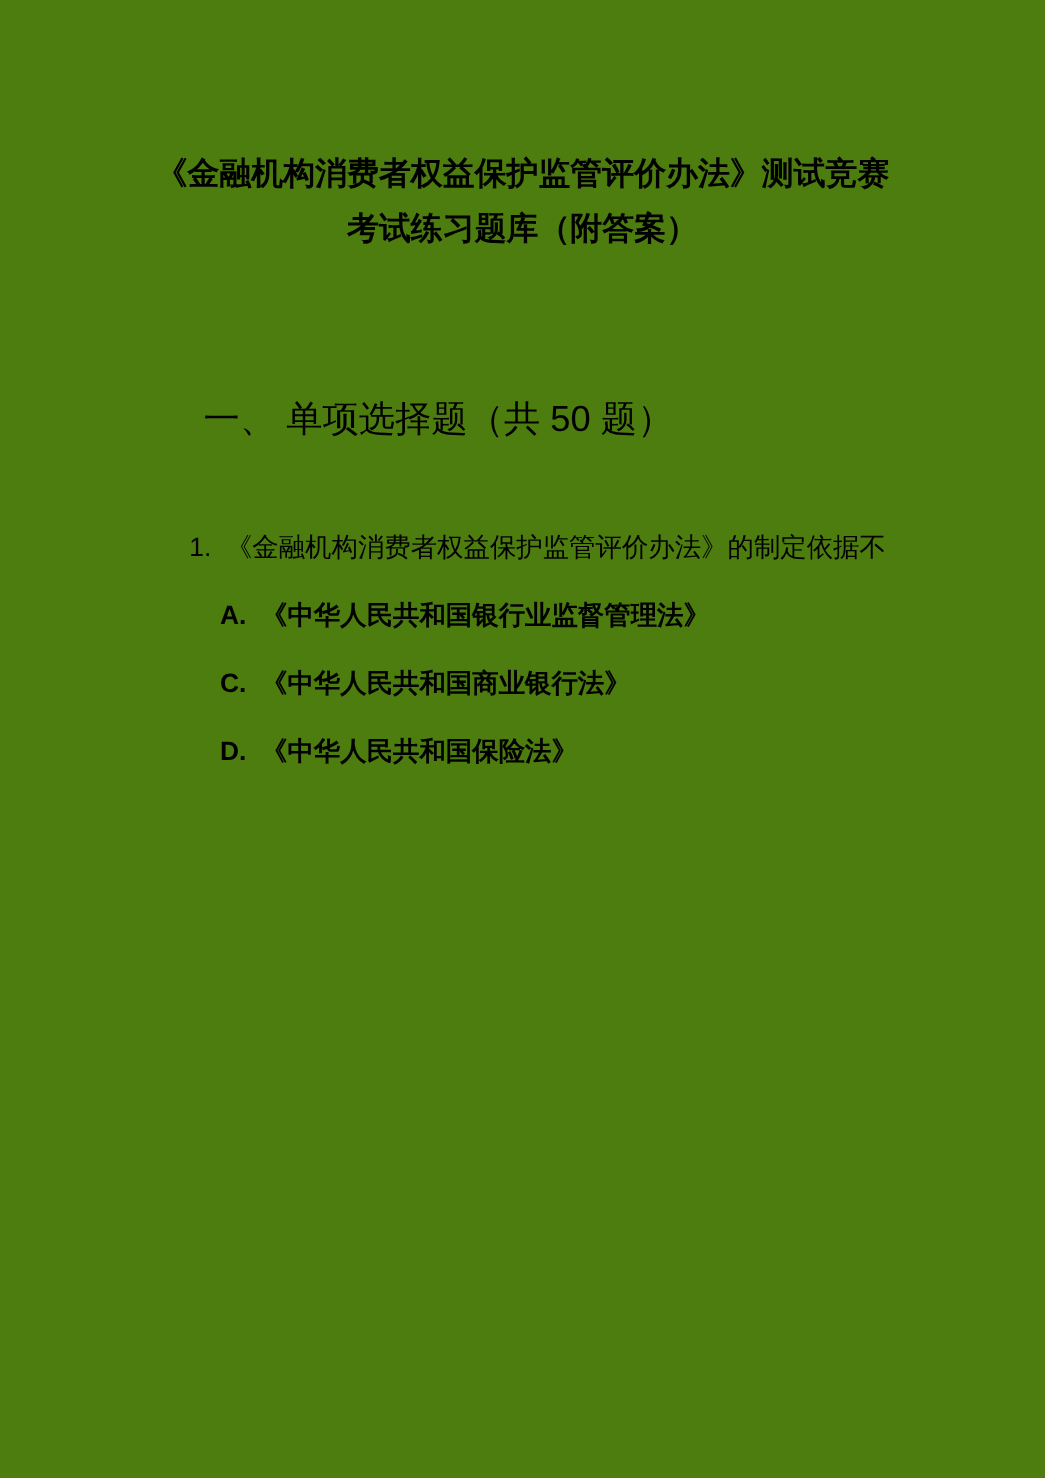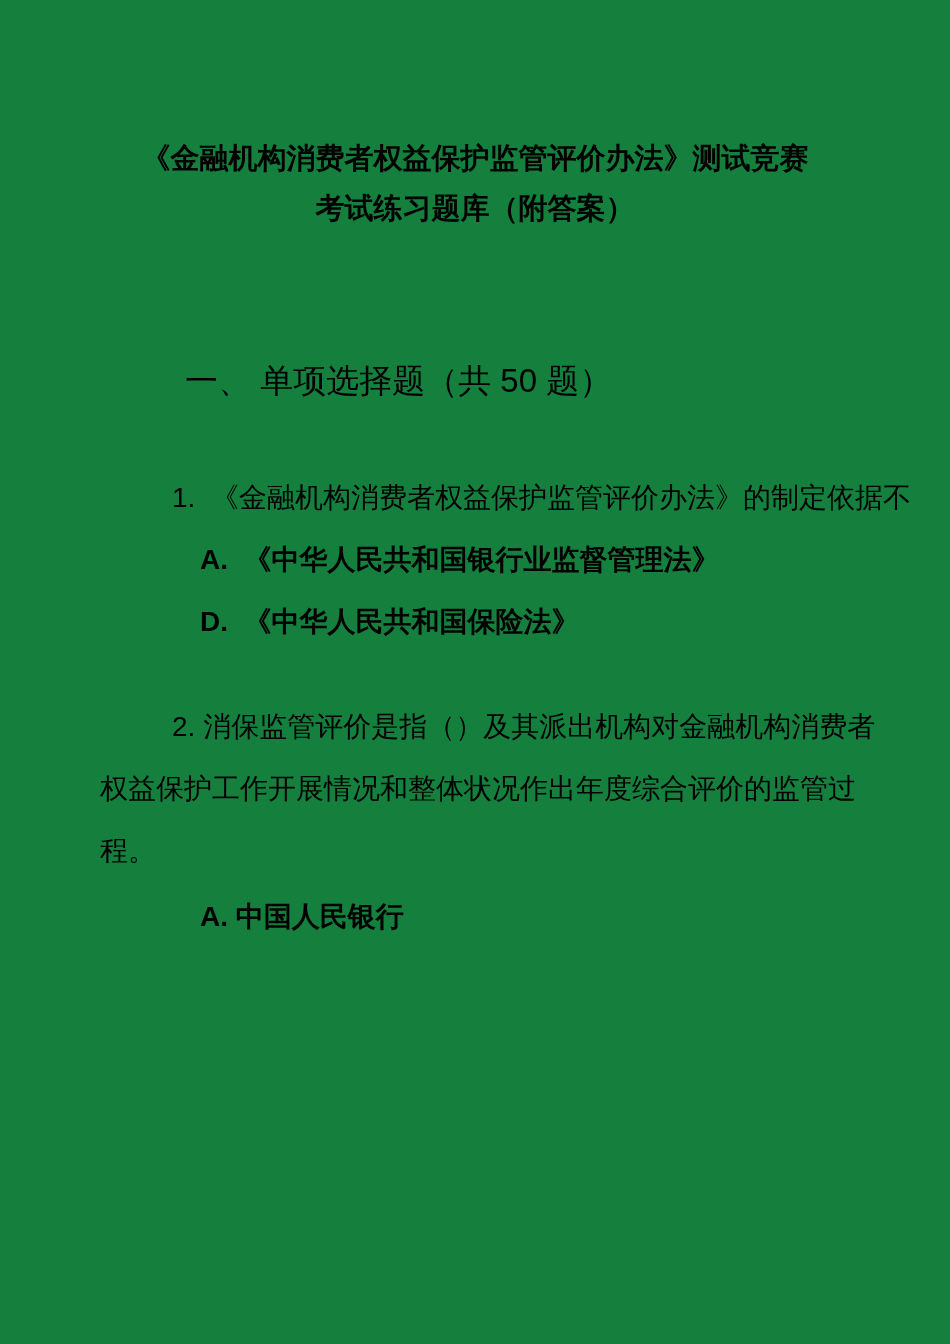--- a/index.html
+++ b/index.html
@@ -4,21 +4,21 @@
 <style>
   html, body {
     margin: 0;
     padding: 0;
     background: #ffffff;
   }
   .page {
     position: relative;
     width: 950px;
     height: 1344px;
-    background: #15803d;
+    background: #4d7c0f;
     color: #000000;
     overflow: hidden;
     font-family: "Liberation Sans", "DejaVu Sans", sans-serif;
   }
   .content {
     padding: 0 100px;
   }
   .doc-title {
     margin-top: 133px;
     font-family: "Liberation Serif", "DejaVu Serif", serif;
@@ -32,21 +32,21 @@
     white-space: pre;
   }
   .section-heading {
     margin-top: 128px;
     padding-left: 85px;
     font-size: 33px;
     line-height: 40px;
     white-space: pre;
   }
   .para .line {
-    font-size: 28px;
+    font-size: 24px;
     line-height: 62px;
     white-space: pre;
   }
   .q1 { margin-top: 66px; }
   .q2 { margin-top: 43px; }
   .line.first-line { padding-left: 72px; }
   .line.option-line, .line.answer-line { padding-left: 100px; font-weight: bold; }
   .q2-options { margin-top: 4px; }
 </style>
 </head>
@@ -58,26 +58,19 @@
     <div class="doc-title">
       <div class="line">《金融机构消费者权益保护监管评价办法》测试竞赛</div>
       <div class="line">考试练习题库（附答案）</div>
     </div>
 
     <div class="section-heading">一、 单项选择题（共 50 题）</div>
 
     <div class="para q1">
       <div class="line first-line">1.  《金融机构消费者权益保护监管评价办法》的制定依据不</div>
       <div class="line option-line">A.  《中华人民共和国银行业监督管理法》</div>
+      <div class="line option-line">C.  《中华人民共和国商业银行法》</div>
       <div class="line option-line">D.  《中华人民共和国保险法》</div>
     </div>
 
-    <div class="para q2">
-      <div class="line first-line">2. 消保监管评价是指（）及其派出机构对金融机构消费者</div>
-      <div class="line">权益保护工作开展情况和整体状况作出年度综合评价的监管过</div>
-      <div class="line">程。</div>
-      <div class="q2-options">
-        <div class="line option-line">A. 中国人民银行</div>
-      </div>
-    </div>
 
   </div>
 </div>
 
 </body></html>

